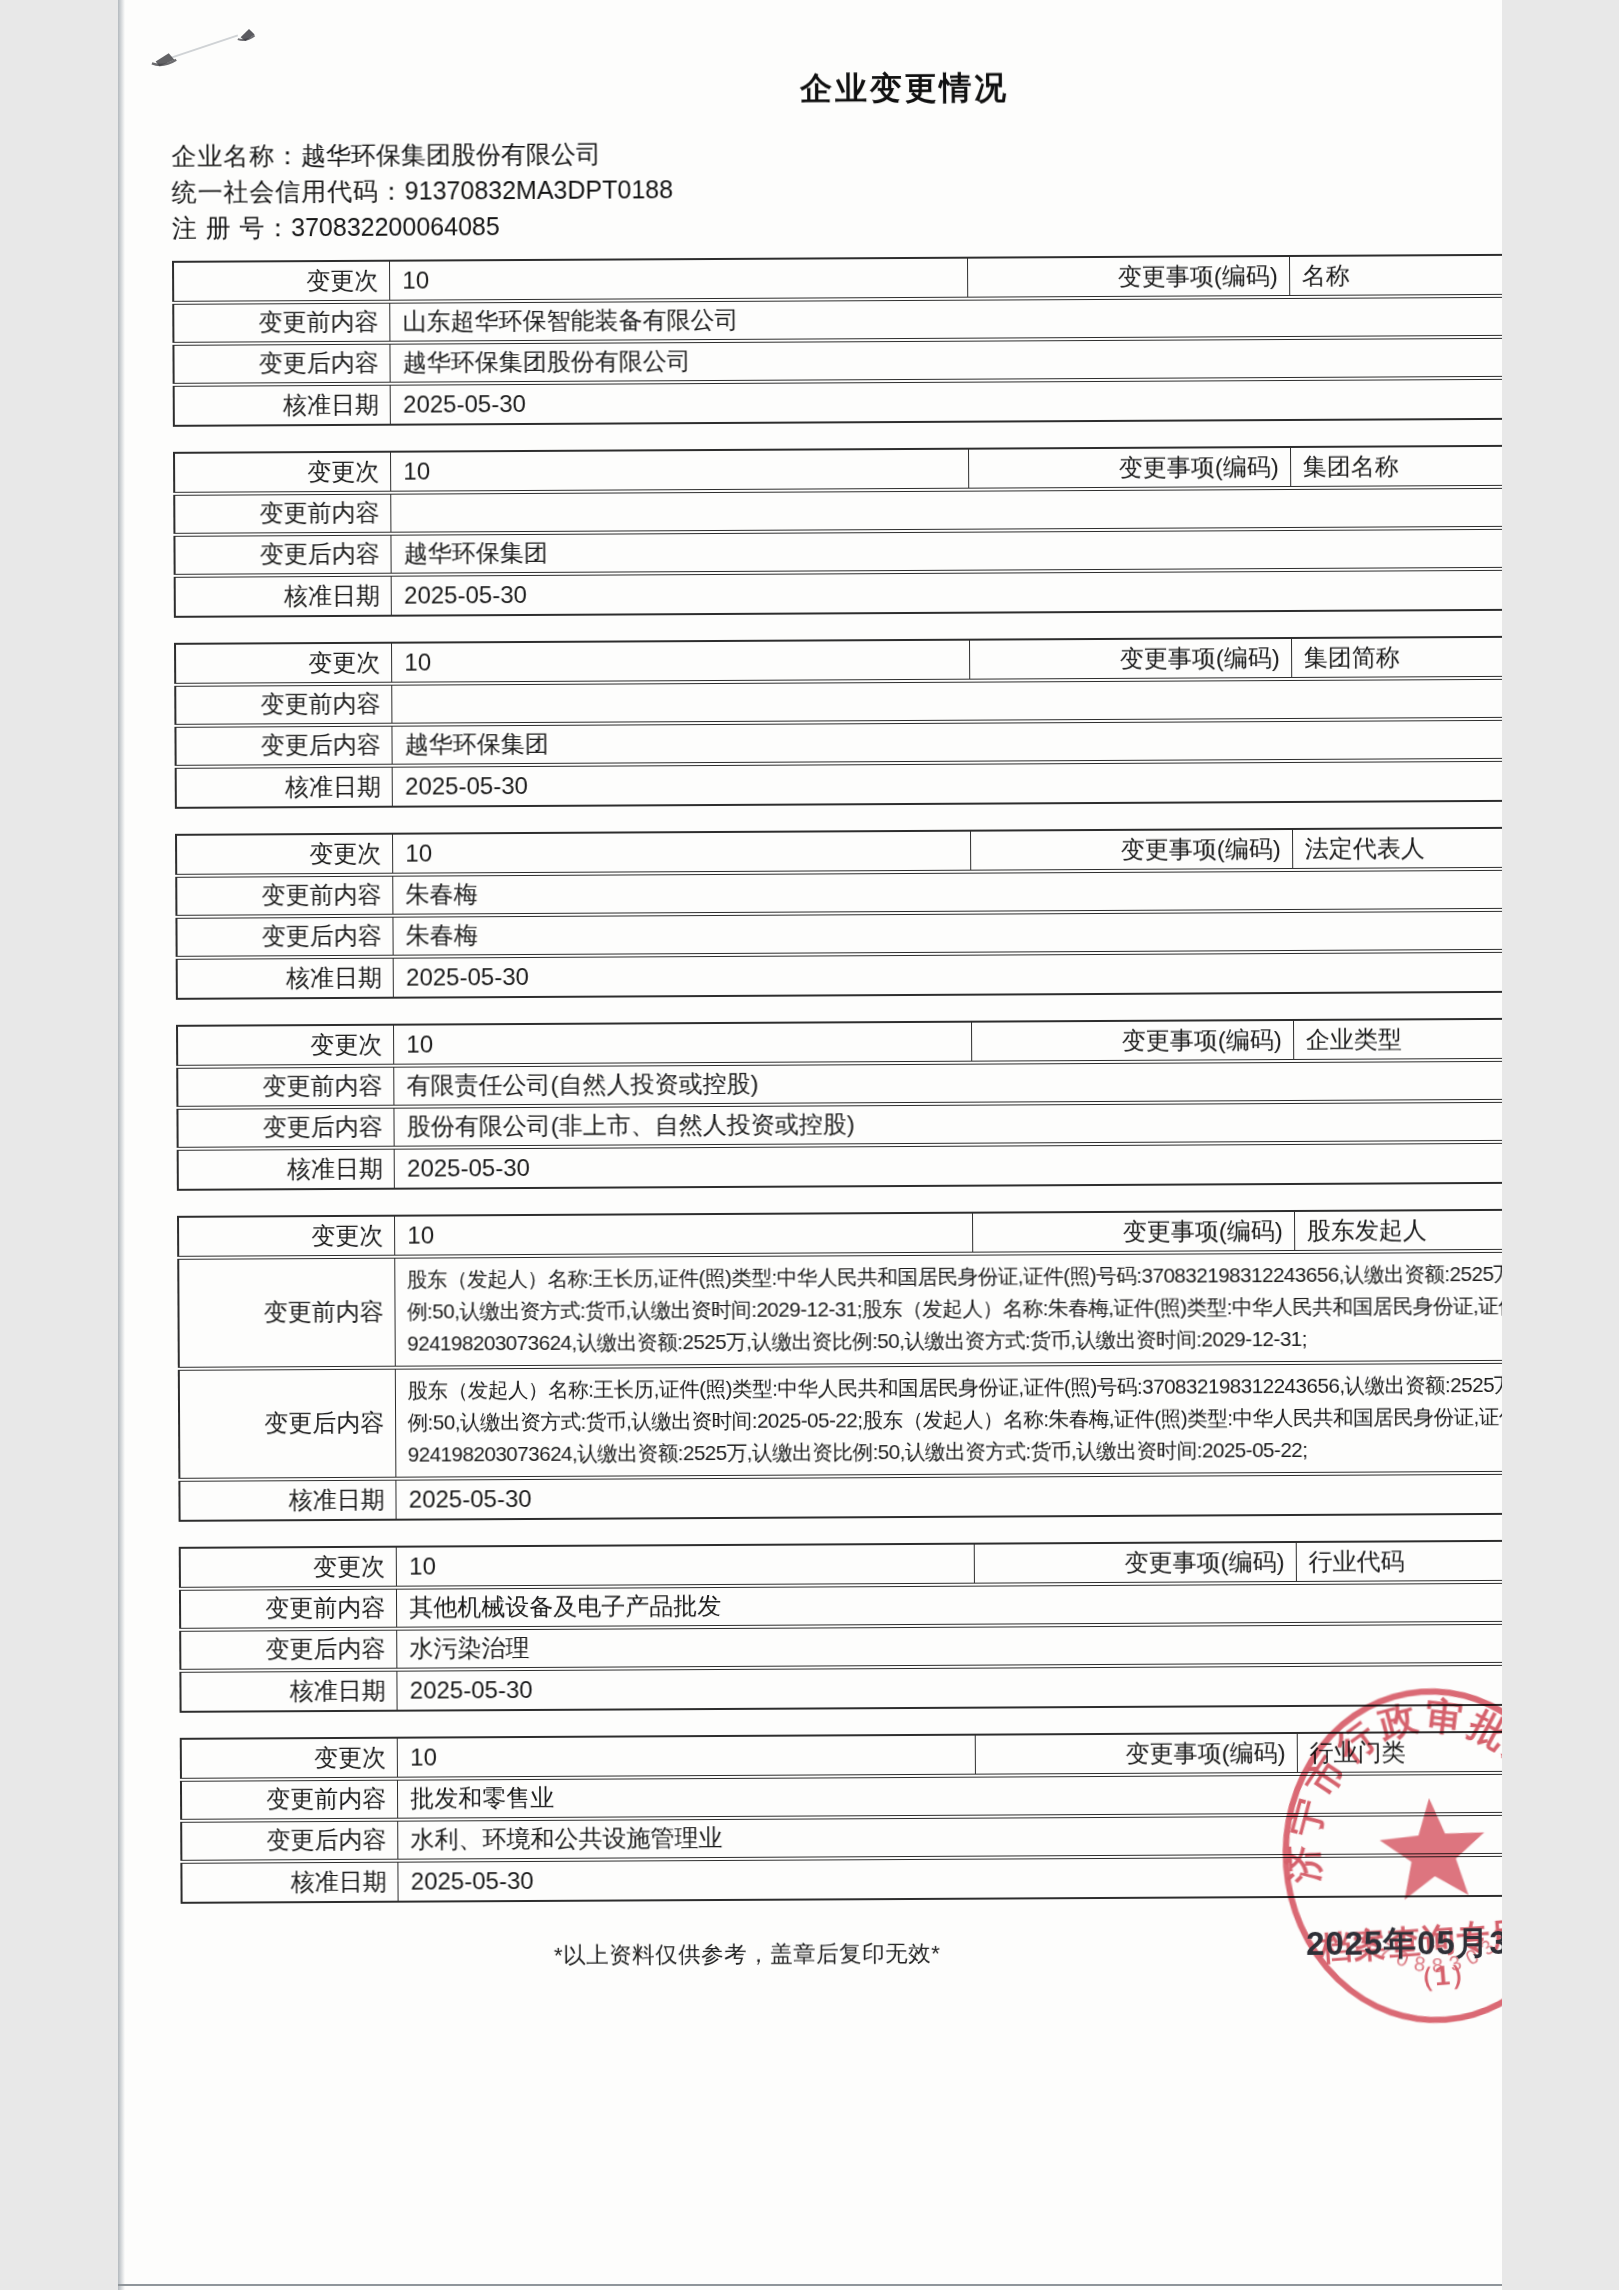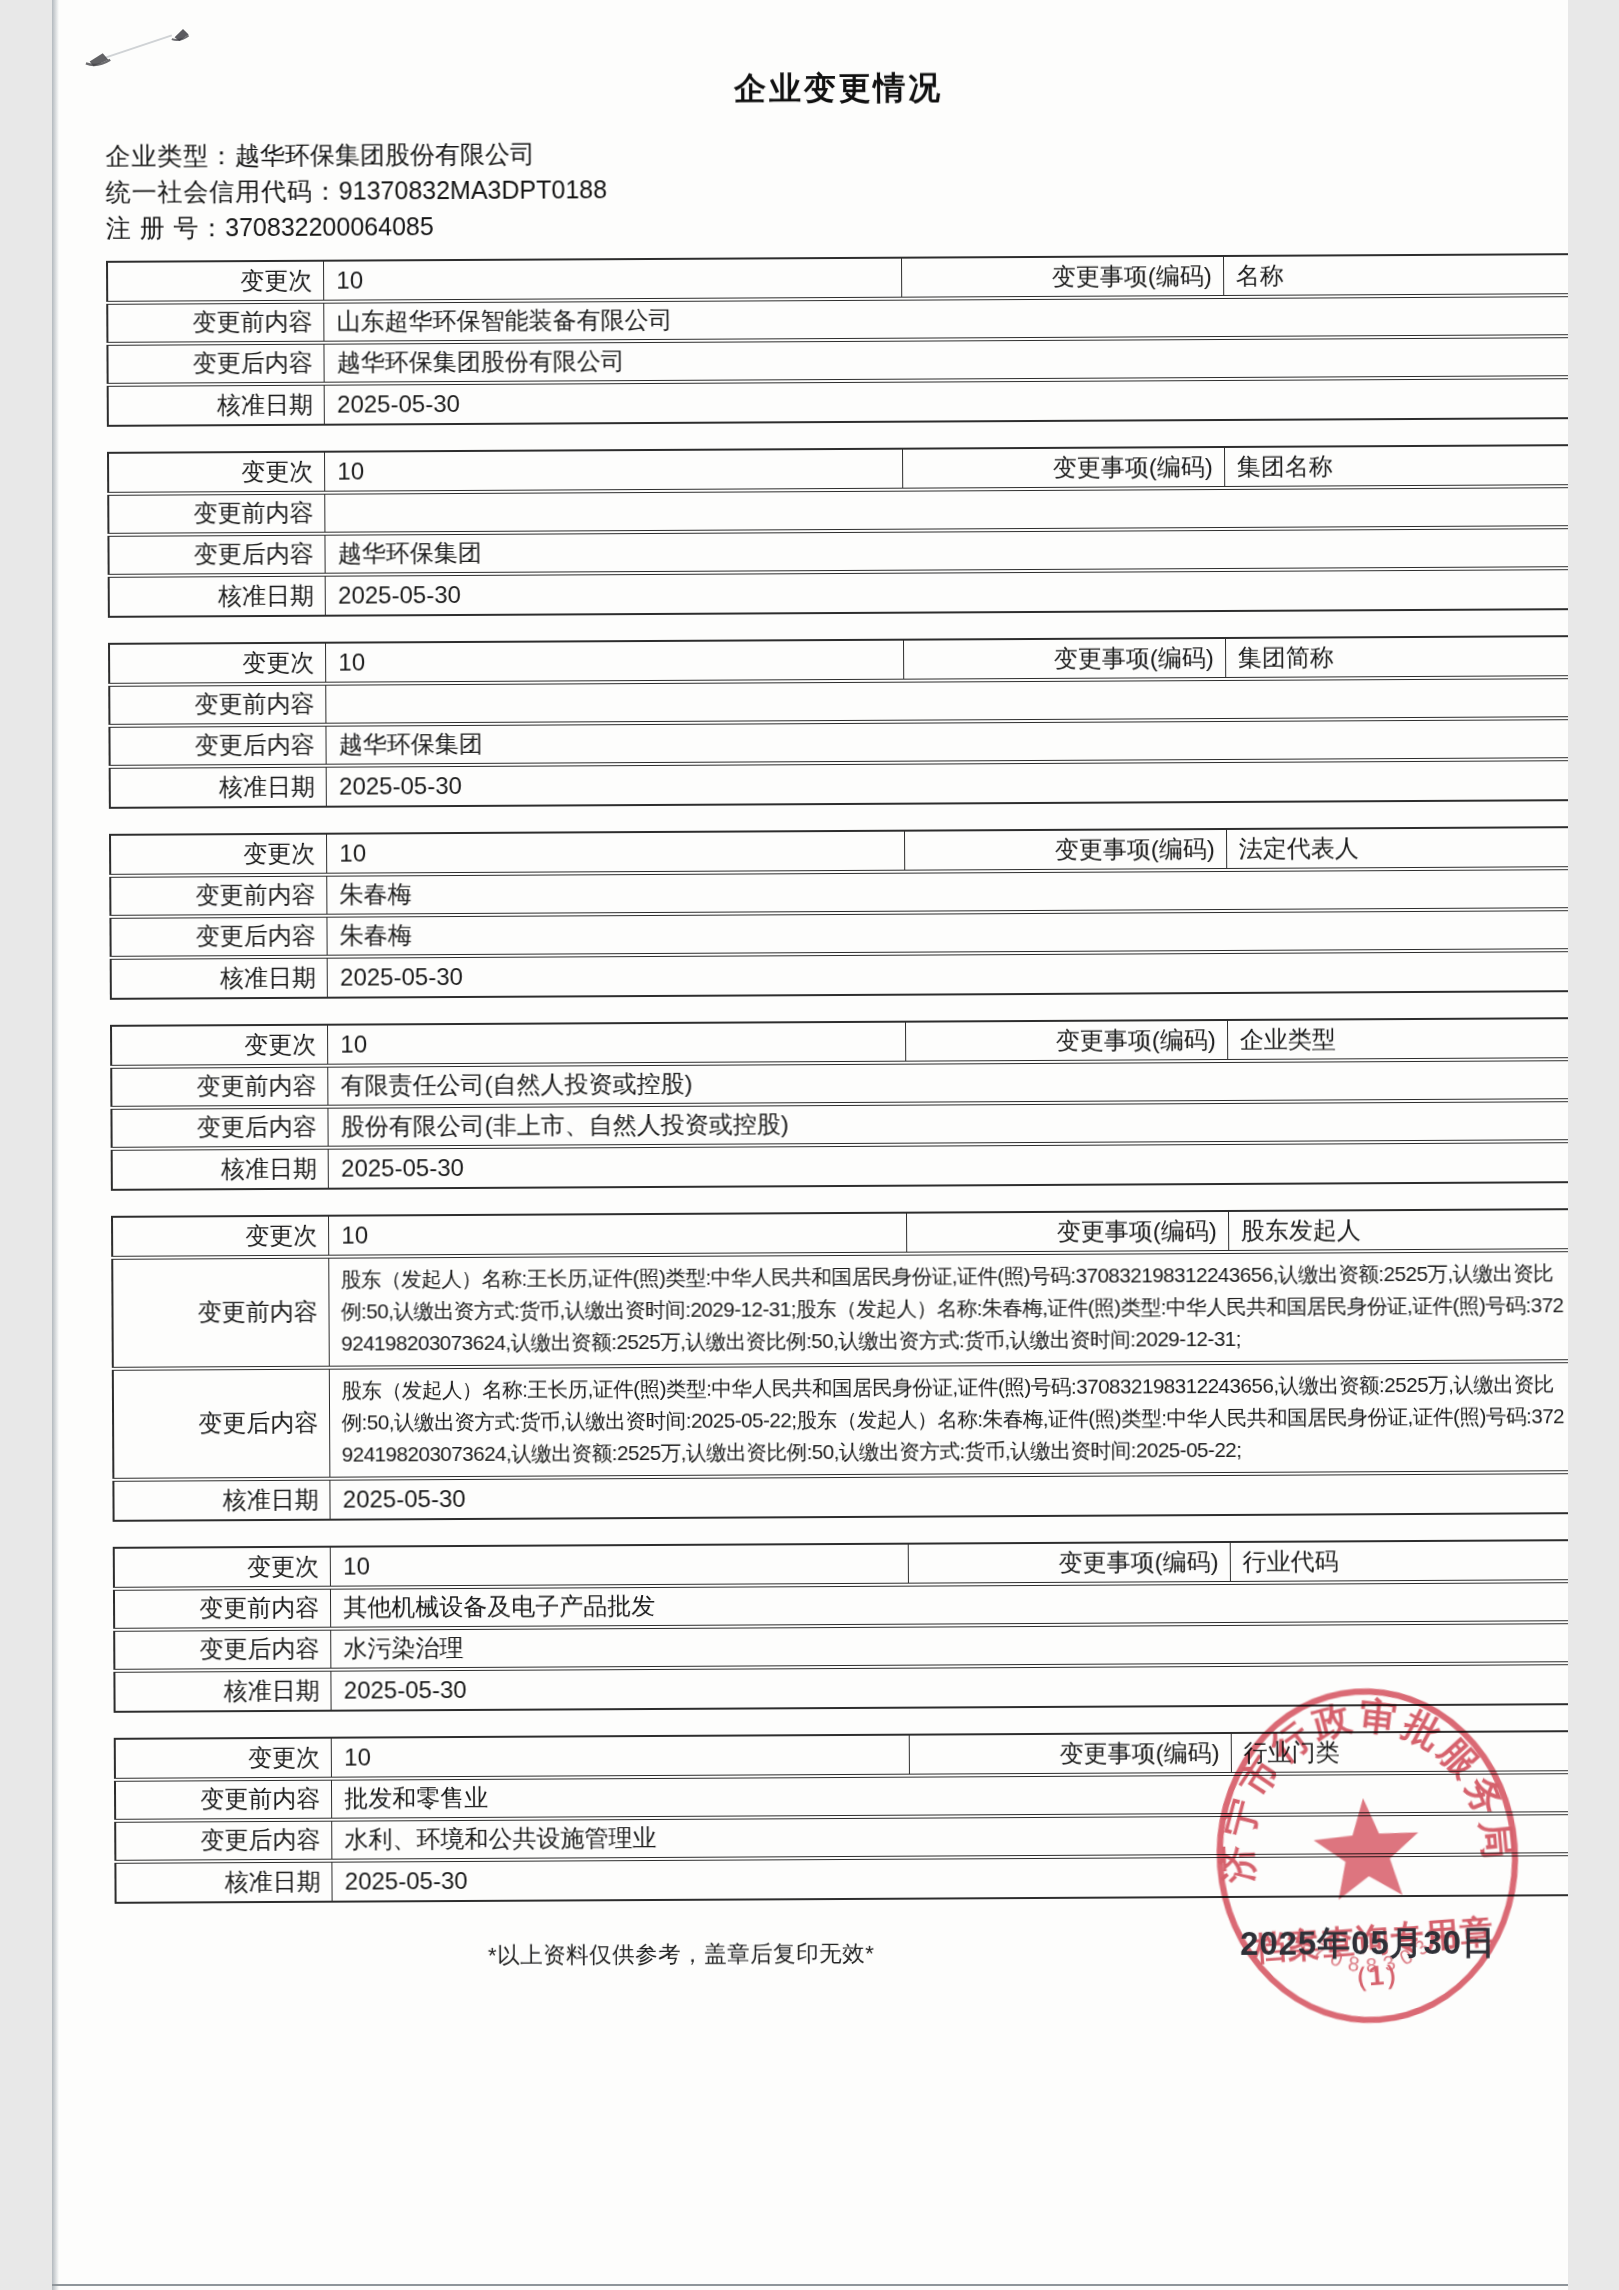--- a/index.html
+++ b/index.html
@@ -1,17 +1,17 @@
 <!DOCTYPE html>
 <html style="font-size:15px"><head>
 <meta charset="utf-8">
 <style>
   html,body { margin:0; padding:0; background:#e8e8e8; }
   .page {
-    position:relative; width:1516px; height:2291px; margin:0 auto;
+    position:relative; width:1384px; height:2291px; margin:0 auto;
     background:#fdfdfc; overflow:hidden;
     font-family:"Liberation Sans","DejaVu Sans",sans-serif;
     color:#1b1b1b;
   }
   
   .edge-left { position:absolute; left:0; top:0; width:7.5px; height:100%;
     background:linear-gradient(90deg,#b3b9be,rgba(255,255,255,0)); z-index:9; }
   .edge-bottom { position:absolute; left:0; bottom:4.7px; width:100%; height:2.8px;
     background:#8f959a; z-index:9; }
   .scan-marks { position:absolute; left:0; top:0; z-index:9; }
@@ -67,21 +67,21 @@
     <path d="M131 40 l9 -9 l6 6 l-10 7 z" fill="#3e3e44" opacity="0.85"></path>
     <path d="M128 42 c6 2 13 0 18 -4" stroke="#3e3e44" stroke-width="2" fill="none" opacity="0.75"></path>
   </svg>
 
   <div class="doc">
 
     <h1 class="title">企业变更情况</h1>
 
     <div class="info">
       <div class="info-line">
-        <span class="lbl-t">企业类型：</span><span>越华环保集团股份有限公司</span>
+        <span class="lbl-t">企业名称：</span><span>越华环保集团股份有限公司</span>
       </div>
       <div class="info-line">
         <span class="lbl-t">统一社会信用代码：</span><span>91370832MA3DPT0188</span>
       </div>
       <div class="info-line">
         <span class="lbl-t">注 册 号：</span><span>370832200064085</span>
       </div>
     </div>
 
     <div id="tables">

